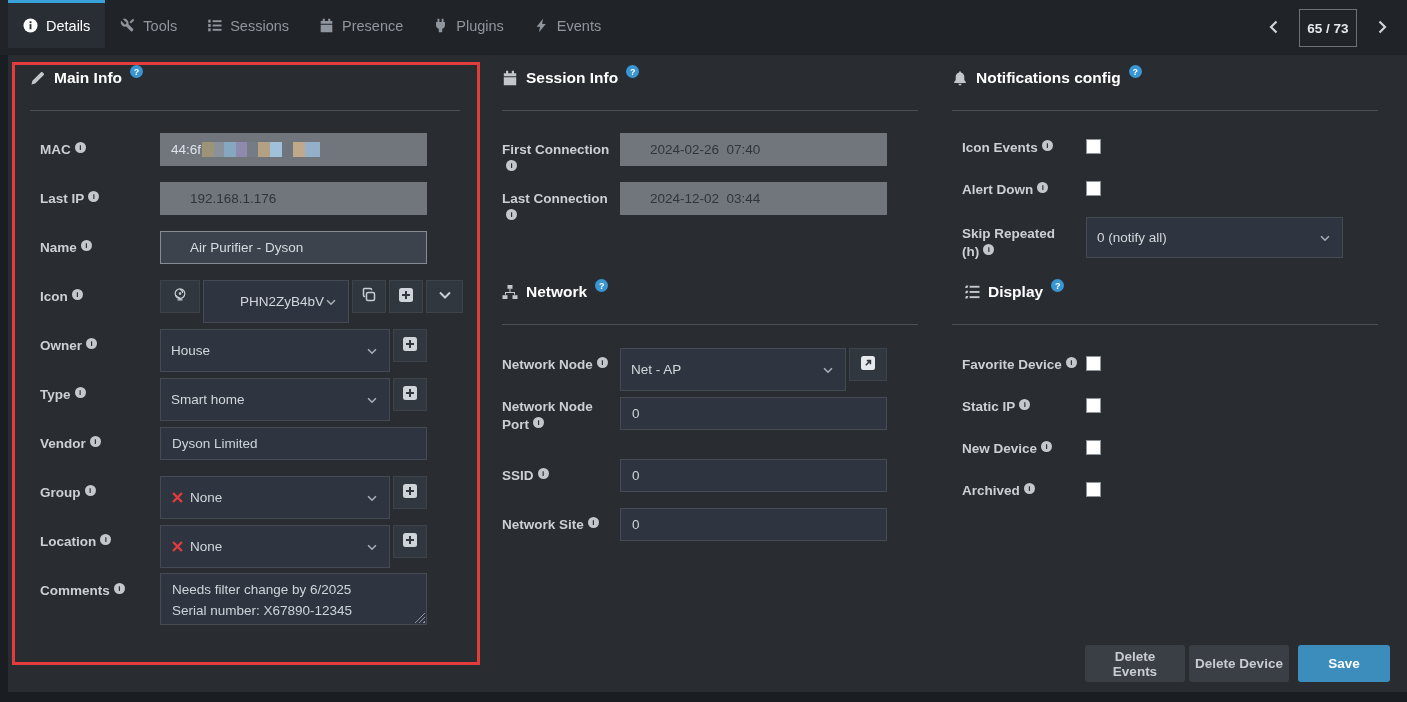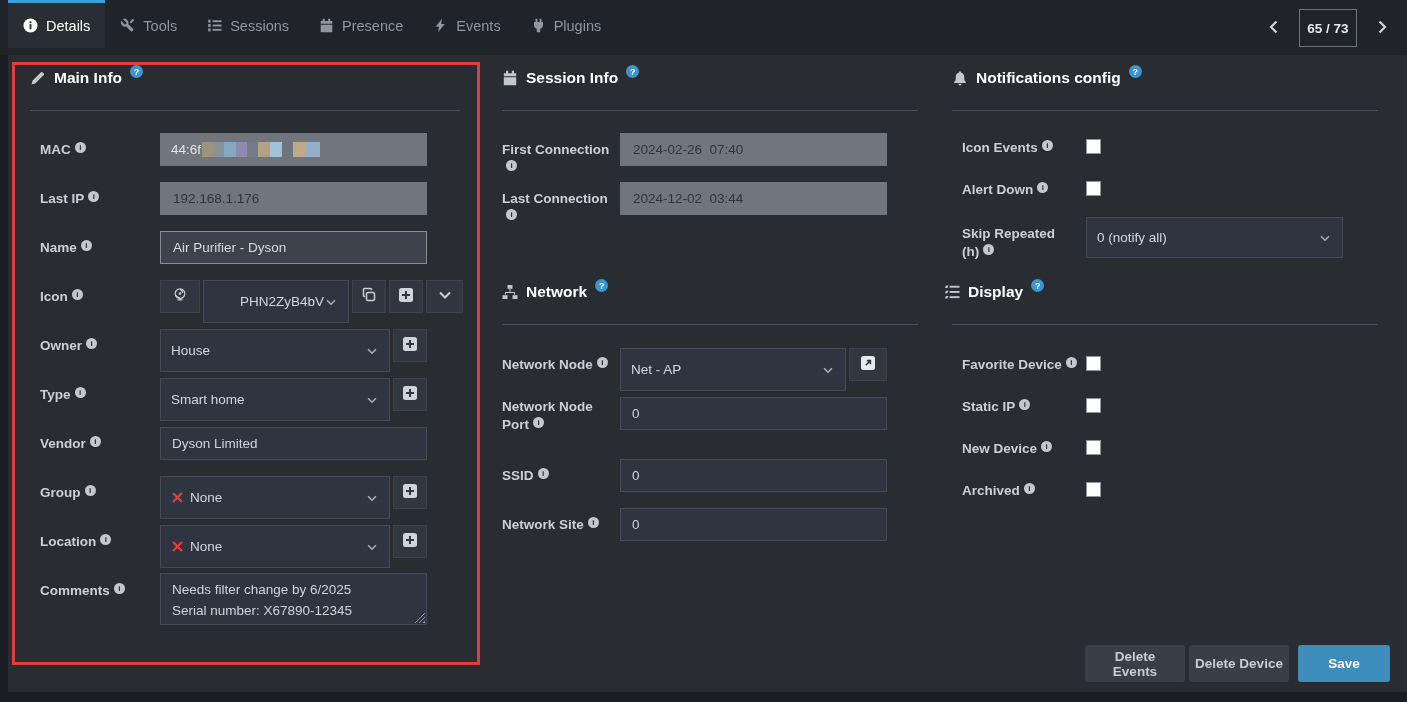--- a/index.html
+++ b/index.html
@@ -29,21 +29,21 @@
   .qb{width:13px;height:13px;border-radius:50%;background:#3a96d2;color:#fff;font-size:9px;font-weight:bold;
       display:inline-flex;align-items:center;justify-content:center;margin-top:-4px;cursor:pointer;}
   .qb::after{content:"?";}
   .hr{height:1px;background:#4b5056;}
   .lbl{color:#ccd0d4;font-size:13.5px;font-weight:bold;line-height:1.35;}
   .ib{display:inline-block;width:11px;height:11px;border-radius:50%;background:#c4c8cd;color:#22262a;
       font-size:8px;font-weight:bold;text-align:center;line-height:11px;margin-left:4px;vertical-align:4px;}
   .ib::after{content:"i";}
   
   .inp{height:33px;background:#3c434c;border:1px solid #878c92;color:#d8dbdf;font-size:13.5px;
-       padding:0 12px;font-family:inherit;outline:none;}
+       padding:0 29px;font-family:inherit;outline:none;}
   .inp2{height:33px;background:#2f3540;border:1px solid #454b53;color:#cfd4d9;font-size:13.5px;
         padding:0 11px;font-family:inherit;outline:none;}
   .ro-i{background:#71767c;border:1px solid #71767c;color:#30353b;font-weight:normal;}
   .ro-box{height:33px;background:#71767c;display:flex;align-items:center;padding:0 11px;}
   .mac-txt{color:#dde4ea;font-size:13.5px;}
   .pix{display:inline-block;width:118px;height:15px;margin-left:1px;
        background:linear-gradient(90deg,#9b9478 0 12px,#8b919a 12px 22px,#86a7c0 22px 34px,#8f89ad 34px 45px,
        #767c86 45px 56px,#b3a184 56px 68px,#9fc2da 68px 80px,#6f757e 80px 91px,#bfa98a 91px 103px,#93b0c8 103px 118px);}
   .sel{height:41px;background:#2f3540;border:1px solid #434a52;display:flex;align-items:center;
        justify-content:space-between;padding:0 10px;color:#d3d7db;font-size:13.5px;cursor:pointer;}
@@ -113,32 +113,32 @@
         <span class="tico">
           <svg viewBox="0 0 16 16" fill="currentColor">
               <path d="M4 .8h2.2v2.4h3.6V.8H12v2.4h2.2v3H1.8v-3H4zM1.8 7.2h12.4v8H1.8z"></path>
             </svg>
         </span>
         <span>Presence</span>
       </div>
       <div class="tab">
         <span class="tico">
           <svg viewBox="0 0 16 16" fill="currentColor">
+              <path d="M4.8.8h2v3.4h2.4V.8h2v3.4h1.6v3.4c0 1.8-1.2 3.4-2.9 3.9l-.1 3.7H6.2l-.1-3.7c-1.7-.5-2.9-2.1-2.9-3.9V4.2h1.6z"></path>
+            </svg>
+        </span>
+        <span>Plugins</span>
+      </div>
+      <div class="tab">
+        <span class="tico">
+          <svg viewBox="0 0 16 16" fill="currentColor">
               <path d="M9.6.8 2.8 9.4h3.7L5.3 15.2 12.6 6.4H8.7z"></path>
             </svg>
         </span>
         <span>Events</span>
-      </div>
-      <div class="tab">
-        <span class="tico">
-          <svg viewBox="0 0 16 16" fill="currentColor">
-              <path d="M4.8.8h2v3.4h2.4V.8h2v3.4h1.6v3.4c0 1.8-1.2 3.4-2.9 3.9l-.1 3.7H6.2l-.1-3.7c-1.7-.5-2.9-2.1-2.9-3.9V4.2h1.6z"></path>
-            </svg>
-        </span>
-        <span>Plugins</span>
       </div>
     </nav>
     <div class="pager">
       <button class="pg-btn">
         <span><svg width="16" height="16" viewBox="0 0 16 16" fill="none" stroke="currentColor" stroke-width="2.2">
               <path d="M10.5 2.5 5 8l5.5 5.5"></path>
             </svg></span>
       </button>
       <div class="pg-box">65 / 73</div>
       <button class="pg-btn">
@@ -400,21 +400,21 @@
       <span class="stx">
           <span>0 (notify all)</span>
         </span>
       <span class="chev">
           <svg viewBox="0 0 16 16" fill="none" stroke="currentColor" stroke-width="1.8">
             <path d="M3.5 6 8 10.5 12.5 6"></path>
           </svg>
         </span>
     </div>
 
-    <div class="abs sec" style="left:936px;top:228px;">
+    <div class="abs sec" style="left:956px;top:228px;">
       <span class="sic">
         <svg viewBox="0 0 16 16" fill="currentColor">
             <path d="M2 1.6h2.4L3.4 4H1zM2 6.8h2.4L3.4 9.2H1zM2 12h2.4l-1 2.4H1z"></path>
             <rect x="5.6" y="1.8" width="9.9" height="1.9"></rect>
             <rect x="5.6" y="7" width="9.9" height="1.9"></rect>
             <rect x="5.6" y="12.2" width="9.9" height="1.9"></rect>
           </svg>
       </span>
       <span class="stxt">Display</span>
       <span class="qb"></span>

